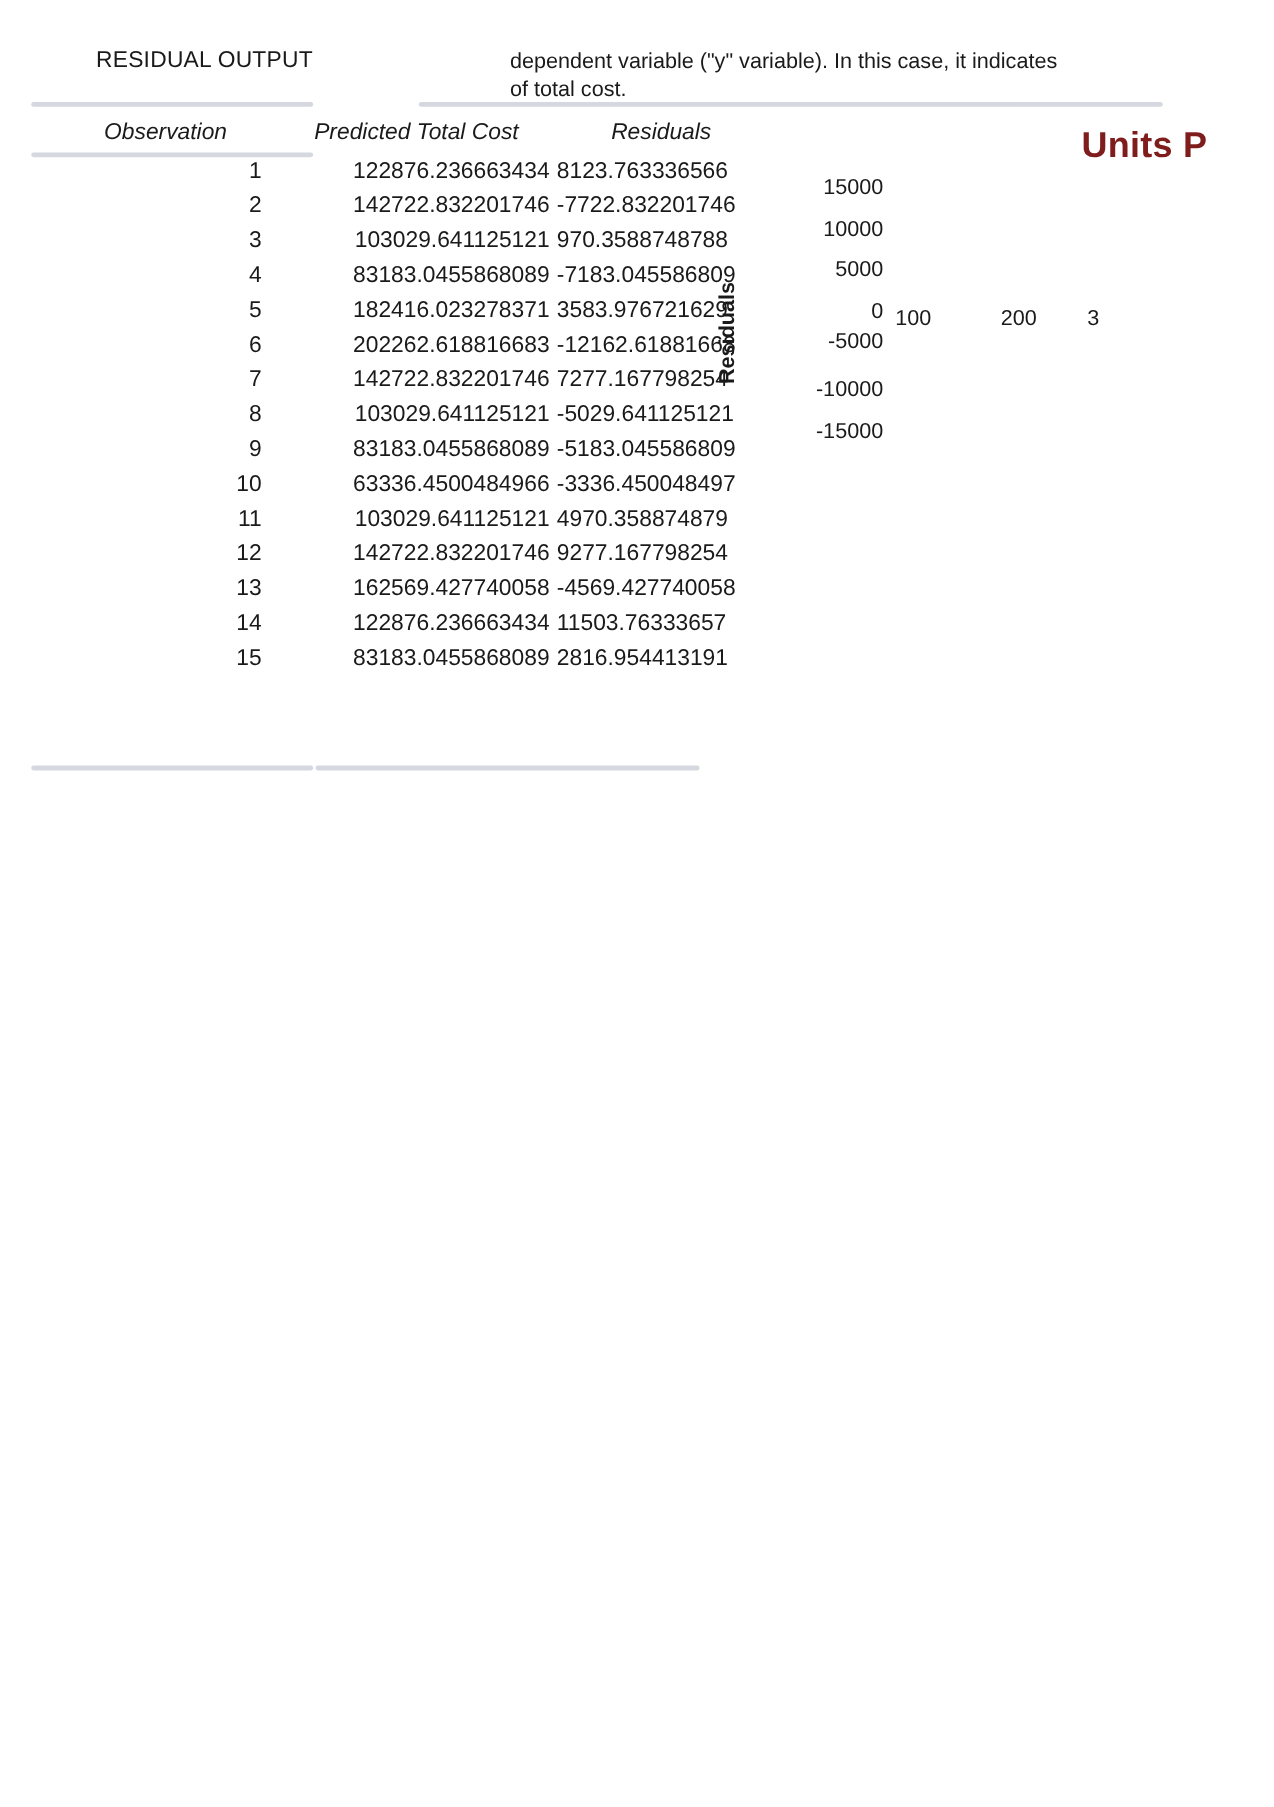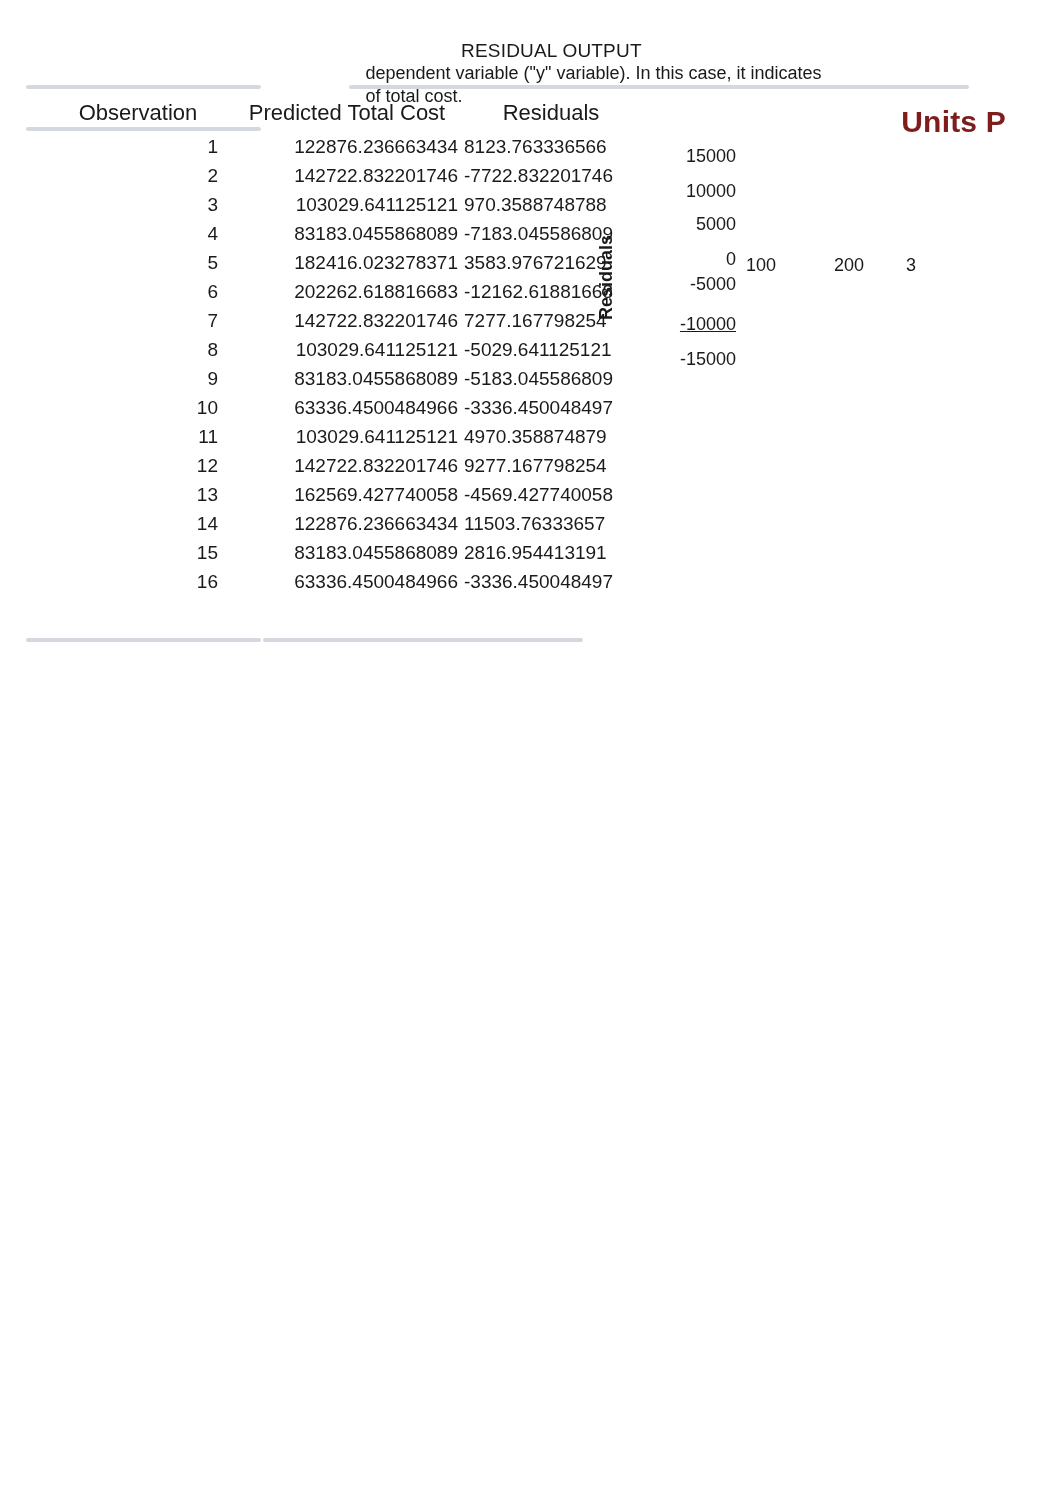--- a/index.html
+++ b/index.html
@@ -13,22 +13,21 @@
   .page {
     width: 1062px;
     height: 1506px;
     position: relative;
     box-sizing: border-box;
     padding: 40px 0 0 0;
   }
 
   .top-row {
     display: flex;
-    align-items: center;
-    flex-direction: column;
+    align-items: flex-start;
   }
   .title-cell {
     width: 220px;
     padding-left: 80px;
     font-size: 19px;
     font-weight: 400;
     color: #1a1a1a;
     letter-spacing: 0.2px;
   }
   .desc-cell {
@@ -66,24 +65,25 @@
   }
 
   .table-block {
     margin-left: 28px;
     font-size: 19px;
   }
   table.residuals {
     border-collapse: collapse;
   }
   table.residuals th {
+    font-style: italic;
     font-weight: 400;
     color: #1a1a1a;
     padding: 6px 12px 6px 12px;
-    font-size: 22px;
+    font-size: 19px;
     white-space: nowrap;
   }
   table.residuals th.obs { text-align: center; width: 160px; padding-left: 30px;}
   table.residuals th.pred { text-align: center; width: 210px;}
   table.residuals th.res  { text-align: center; width: 150px; }
   table.residuals td {
     padding: 3.5px 6px;
     font-size: 19px;
     font-variant-numeric: tabular-nums;
     white-space: nowrap;
@@ -270,41 +270,36 @@
             <tr>
               <td class="obs">14</td>
               <td class="pred">122876.236663434</td>
               <td class="res">11503.76333657</td>
             </tr>
             <tr>
               <td class="obs">15</td>
               <td class="pred">83183.0455868089</td>
               <td class="res">2816.954413191</td>
             </tr>
-            <tr>
-              <td class="obs">16</td>
-              <td class="pred">63336.4500484966</td>
-              <td class="res">-3336.450048497</td>
-            </tr>
           </tbody>
       </table>
     </div>
   </div>
 
   <div class="chart-block">
     <div class="chart-title">Units P</div>
     <div class="chart-svg-wrap">
       <div class="ylabel">Residuals</div>
       <div class="yticks">
         <div style="top:0px;margin-left:36px;">15000</div>
         <div style="top:35px;">10000</div>
         <div style="top:68px;">5000</div>
         <div style="top:103px;">0</div>
         <div style="top:128px;">-5000</div>
-        <div style="top:168px;text-decoration:underline;">-10000</div>
+        <div style="top:168px;">-10000</div>
         <div style="top:203px;">-15000</div>
       </div>
       <div class="xticks">
         <span style="left:150px;">100</span>
         <span style="left:238px;">200</span>
         <span style="left:310px;">3</span>
       </div>
     </div>
   </div>
 

